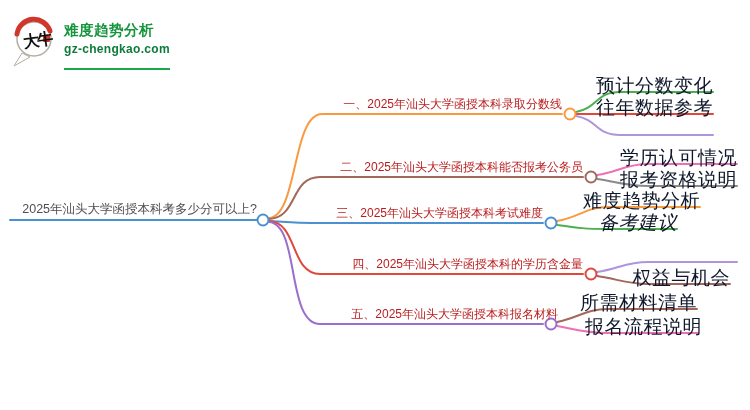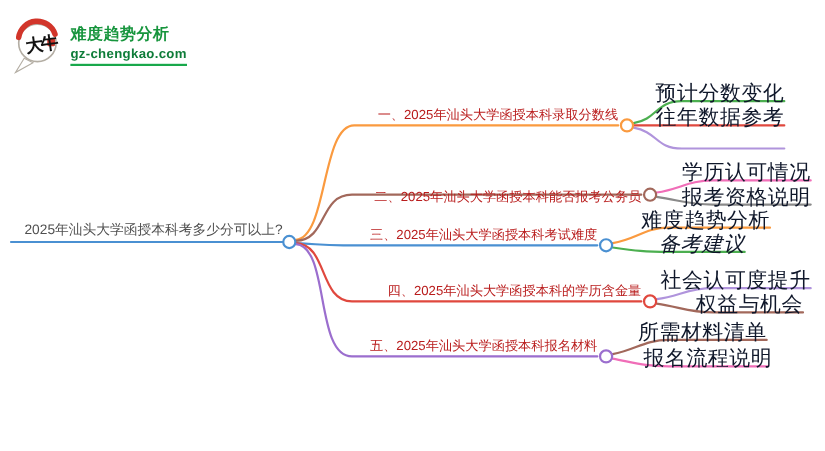--- a/index.html
+++ b/index.html
@@ -16,21 +16,21 @@
   }
   .lbl.root{font-size:12.5px;color:#4f4f4f;}
   .lbl.branch{font-size:12px;color:#b91c1c;}
   .lbl.child{font-size:19px;letter-spacing:.5px;color:#0f172a;}
   
   .logo{position:absolute;left:10px;top:13px;display:flex;align-items:flex-start;}
   .logo-txt{margin-left:6px;padding-top:8px;}
   .site-name{font-size:14.5px;font-weight:bold;color:#17953d;letter-spacing:.5px;}
   .site-domain{
     font-size:12px;font-weight:bold;color:#0e7c39;margin-top:2px;
-    border-bottom:2px solid #18a84b;padding-bottom:2px;letter-spacing:.3px;text-align:right;
+    border-bottom:2px solid #18a84b;padding-bottom:12px;letter-spacing:.3px;text-align:right;
   }
 </style>
 </head>
 <body>
 
 <div class="stage">
 
   <svg class="map" width="750" height="410" viewBox="0 0 750 410">
     <g fill="none" stroke-width="2" stroke-linecap="round">
 
@@ -77,33 +77,32 @@
     </svg>
     <div class="logo-txt">
       <div class="site-name">难度趋势分析</div>
       <div class="site-domain">gz-chengkao.com</div>
     </div>
   </div>
 
   <div class="lbl root" style="right:493px;top:202px;">2025年汕头大学函授本科考多少分可以上?</div>
 
   <div class="lbl branch" style="right:188px;top:97px;">一、2025年汕头大学函授本科录取分数线</div>
-  <div class="lbl branch" style="right:167px;top:160px;margin-top:12px;">二、2025年汕头大学函授本科能否报考公务员</div>
+  <div class="lbl branch" style="right:167px;top:160px;">二、2025年汕头大学函授本科能否报考公务员</div>
   <div class="lbl branch" style="right:207px;top:206px;">三、2025年汕头大学函授本科考试难度</div>
   <div class="lbl branch" style="right:167px;top:257px;">四、2025年汕头大学函授本科的学历含金量</div>
-  <div class="lbl branch" style="right:207px;top:307px;margin-left:40px;">五、2025年汕头大学函授本科报名材料</div>
+  <div class="lbl branch" style="right:192px;top:307px;margin-left:40px;">五、2025年汕头大学函授本科报名材料</div>
 
   <div class="lbl child" style="right:37px;top:75px;">预计分数变化</div>
   <div class="lbl child" style="right:37px;top:97px;">往年数据参考</div>
 
   <div class="lbl child" style="right:13px;top:147px;">学历认可情况</div>
   <div class="lbl child" style="right:13px;top:169px;">报考资格说明</div>
 
   <div class="lbl child" style="right:50px;top:190px;text-align:center;">难度趋势分析</div>
   <div class="lbl child" style="right:73px;top:212px;font-style:italic;">备考建议</div>
 
-  <div class="lbl child" style="right:13px;top:245px;">社会认可度提升</div>
   <div class="lbl child" style="right:20px;top:267px;">权益与机会</div>
 
   <div class="lbl child" style="right:53px;top:292px;">所需材料清单</div>
   <div class="lbl child" style="right:48px;top:316px;">报名流程说明</div>
 
 </div>
 
 </body></html>

